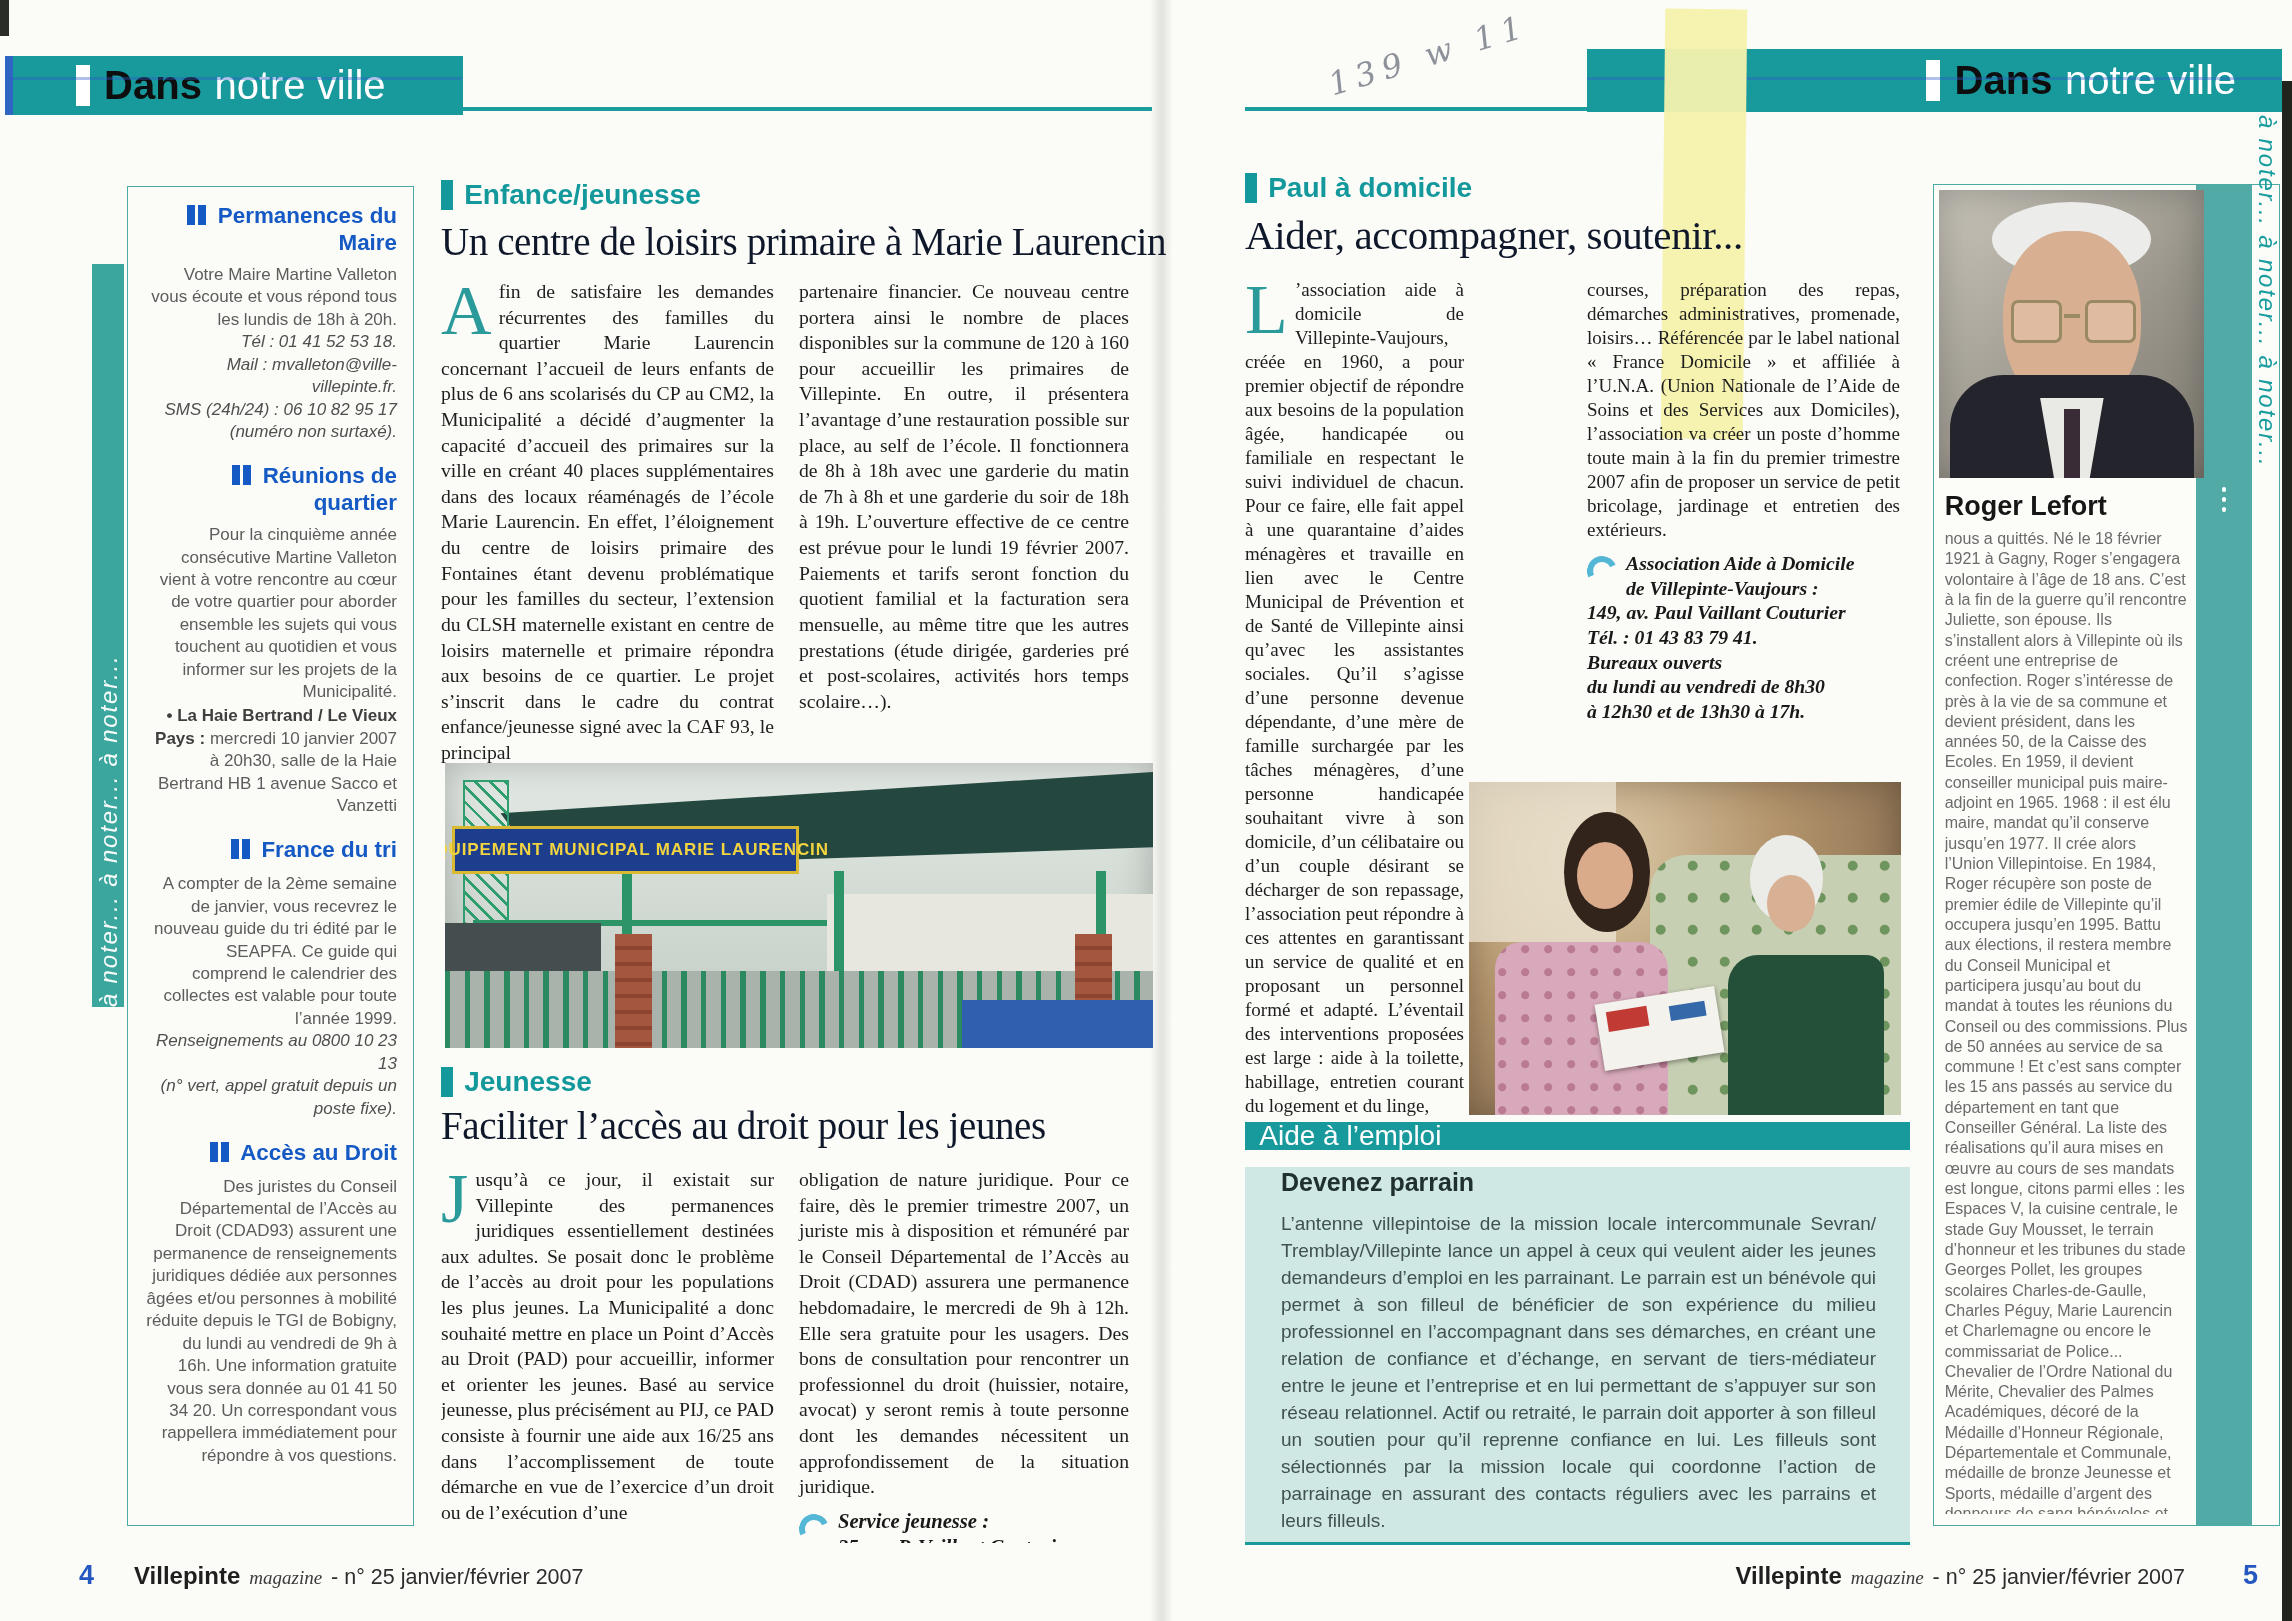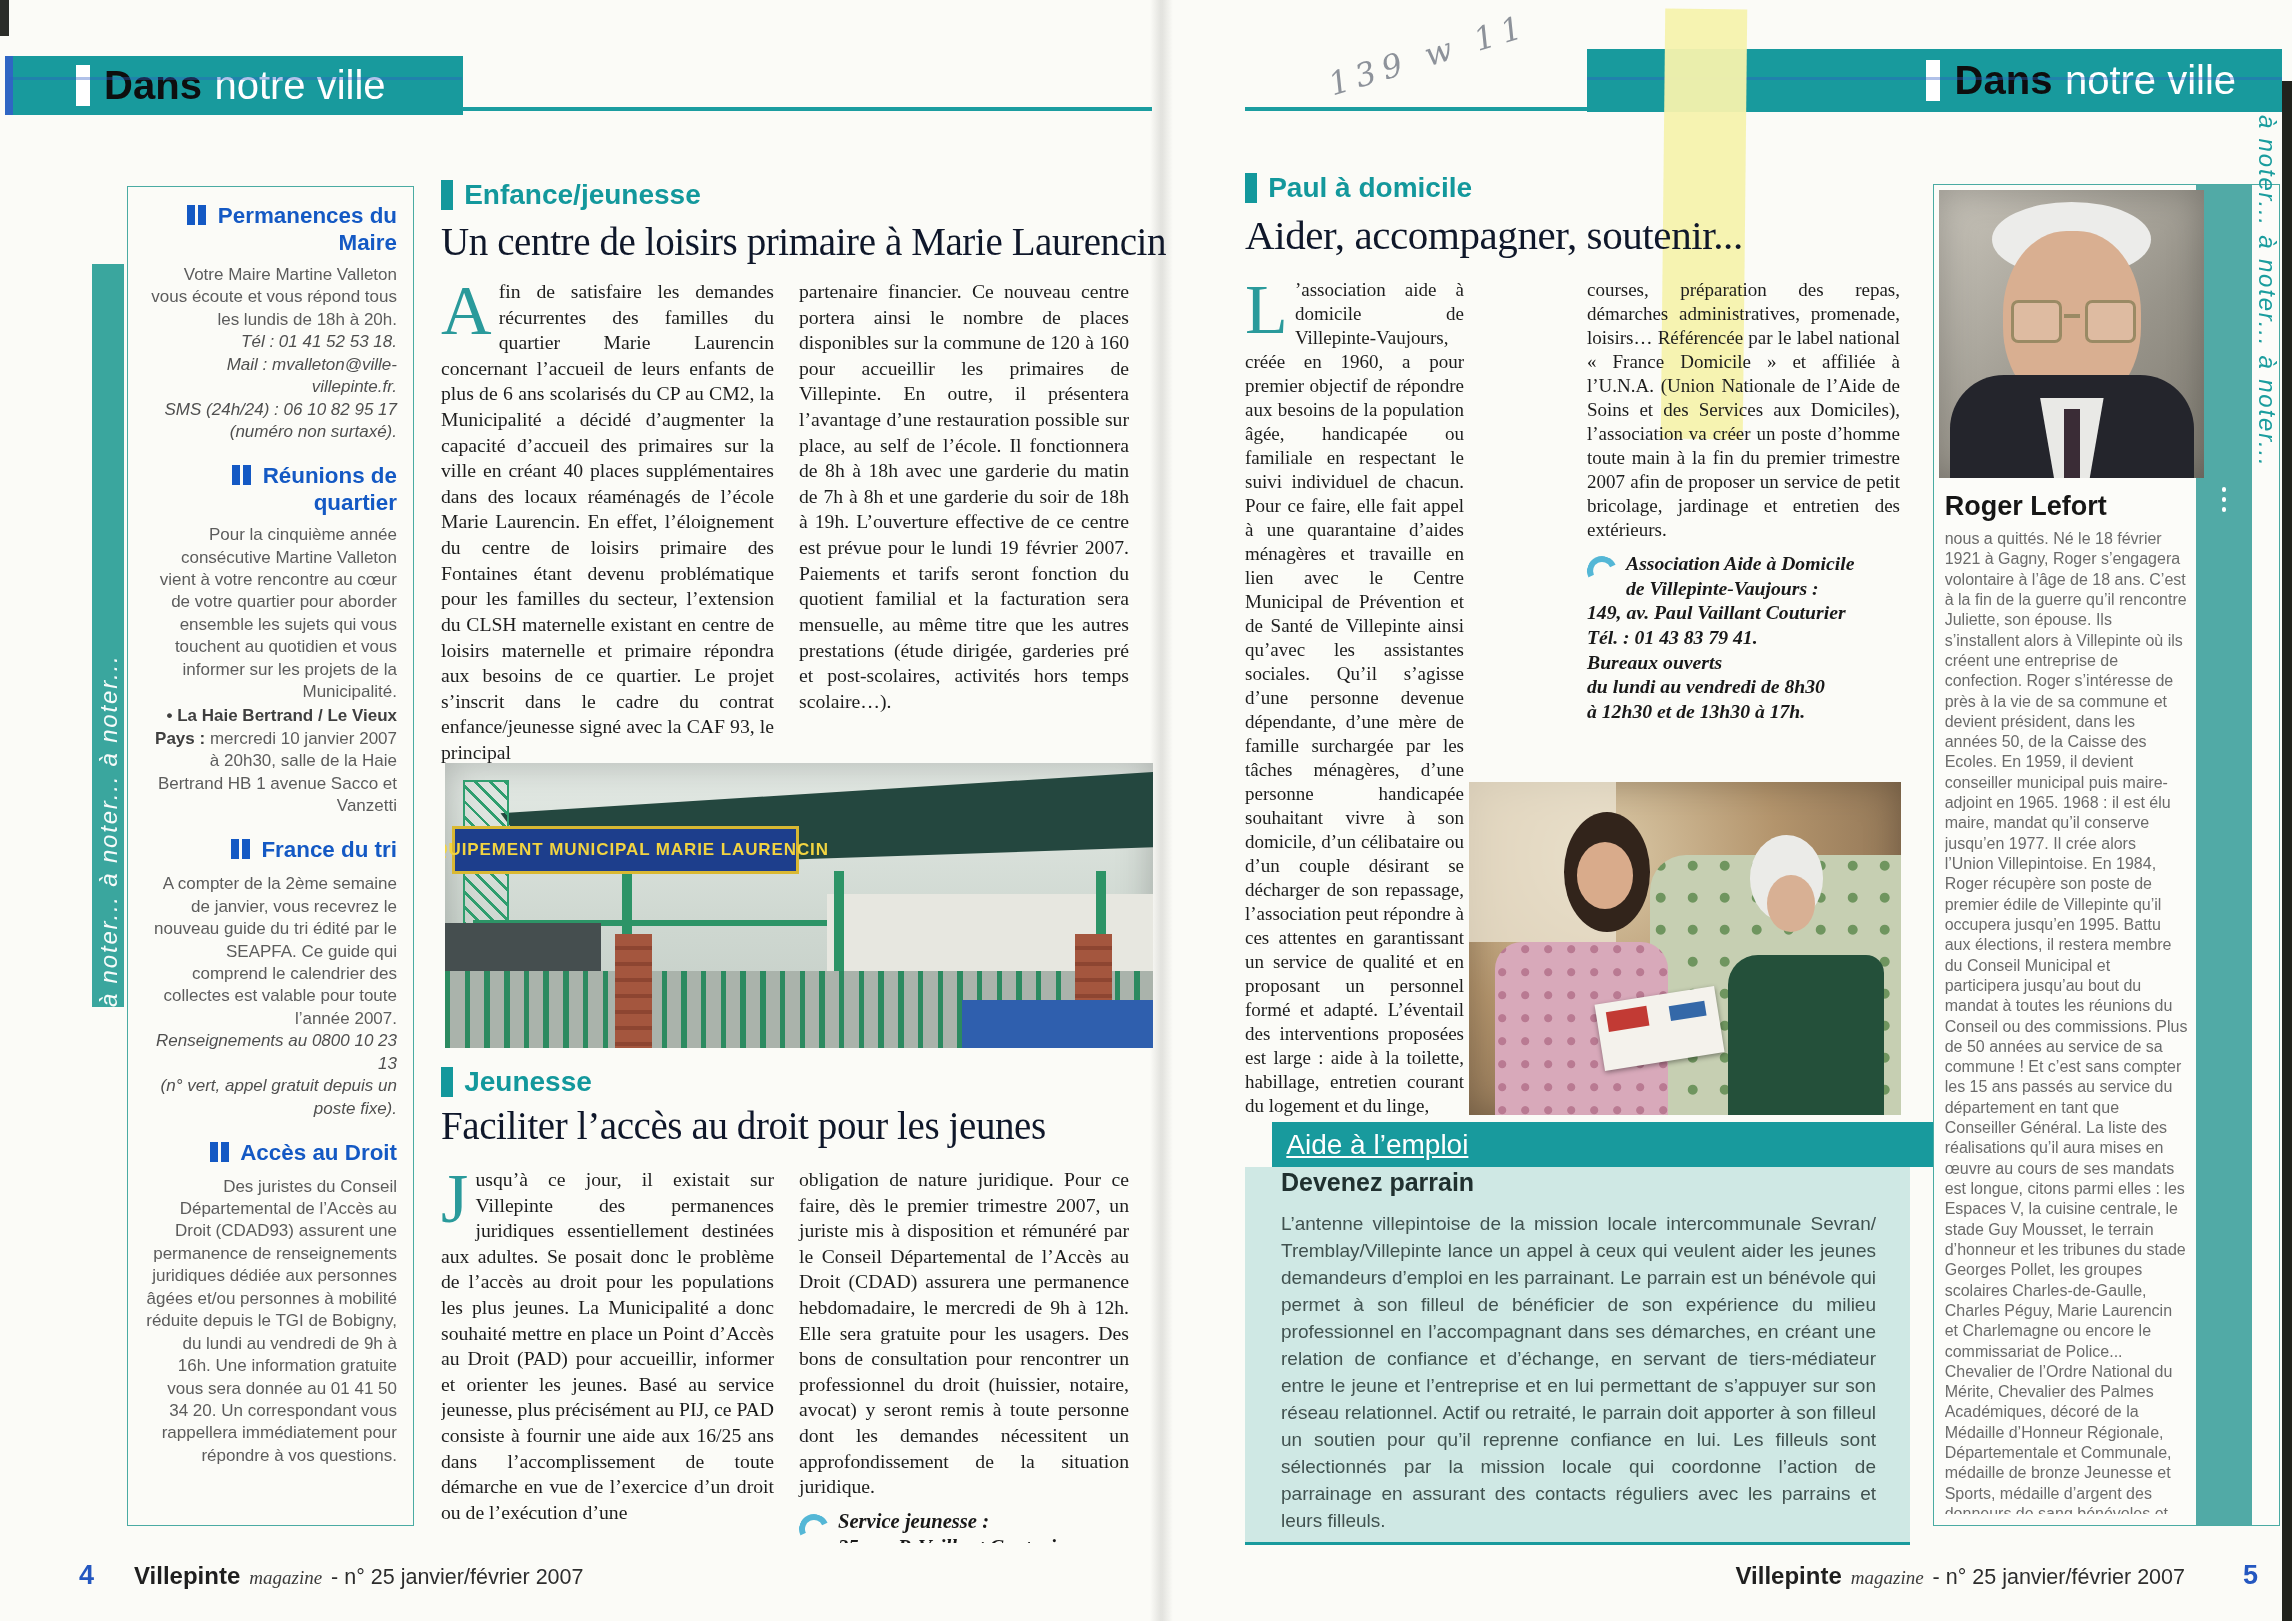--- a/index.html
+++ b/index.html
@@ -148,21 +148,21 @@
     <div class="side-sec">
       <div class="side-h"><span class="barpair"><i></i><i></i></span><span>Réunions de quartier</span></div>
       <div class="side-p">Pour la cinquième année consécutive Martine Valleton vient à votre rencontre au cœur de votre quartier pour aborder ensemble les sujets qui vous touchent au quotidien et vous informer sur les projets de la Municipalité.</div>
       <div class="side-bullet">
         <span class="lead">• La Haie Bertrand / Le Vieux Pays :</span>
         <span>mercredi 10 janvier 2007 à 20h30, salle de la Haie Bertrand HB 1 avenue Sacco et Vanzetti</span>
       </div>
     </div>
     <div class="side-sec">
       <div class="side-h"><span class="barpair"><i></i><i></i></span><span>France du tri</span></div>
-      <div class="side-p">A compter de la 2ème semaine de janvier, vous recevrez le nouveau guide du tri édité par le SEAPFA. Ce guide qui comprend le calendrier des collectes est valable pour toute l’année 2007.</div>
+      <div class="side-p">A compter de la 2ème semaine de janvier, vous recevrez le nouveau guide du tri édité par le SEAPFA. Ce guide qui comprend le calendrier des collectes est valable pour toute l’année 1999.</div>
       <div class="side-it">Renseignements au 0800 10 23 13
 (n° vert, appel gratuit depuis un
 poste fixe).</div>
     </div>
     <div class="side-sec">
       <div class="side-h"><span class="barpair"><i></i><i></i></span><span>Accès au Droit</span></div>
       <div class="side-p">Des juristes du Conseil Départemental de l’Accès au Droit (CDAD93) assurent une permanence de renseignements juridiques dédiée aux personnes âgées et/ou personnes à mobilité réduite depuis le TGI de Bobigny, du lundi au vendredi de 9h à 16h. Une information gratuite vous sera donnée au 01 41 50 34 20. Un correspondant vous rappellera immédiatement pour répondre à vos questions.</div>
     </div>
 
   </div>
@@ -270,21 +270,21 @@
     <div class="wm-body2"></div>
     <div class="wm-hair1"></div>
     <div class="wm-face1"></div>
     <div class="wm-body1"></div>
     <div class="wm-mag">
         <i></i>
         <b></b>
       </div>
   </div>
 
-  <div class="abs empl-h" style="left:1272px;top:1122px;width:665px;height:45px;text-decoration:underline;">
+  <div class="abs empl-h" style="left:1245px;top:1122px;width:665px;height:28px;">
     <span>Aide à l’emploi</span>
   </div>
   <div class="abs empl-b" style="left:1245px;top:1167px;width:665px;height:378px;">
     <div class="empl-t">Devenez parrain</div>
     <div class="empl-p">L’antenne villepintoise de la mission locale intercommunale Sevran/ Tremblay/Villepinte lance un appel à ceux qui veulent aider les jeunes demandeurs d’emploi en les parrainant. Le parrain est un bénévole qui permet à son filleul de bénéficier de son expérience du milieu professionnel en l’accompagnant dans ses démarches, en créant une relation de confiance et d’échange, en servant de tiers-médiateur entre le jeune et l’entreprise et en lui permettant de s’appuyer sur son réseau relationnel. Actif ou retraité, le parrain doit apporter à son filleul un soutien pour qu’il reprenne confiance en lui. Les filleuls sont sélectionnés par la mission locale qui coordonne l’action de parrainage en assurant des contacts réguliers avec les parrains et leurs filleuls.</div>
     <div class="empl-i">Renseignements auprès de Mme Adeline Riand
 au 01 41 52 53 69 ou 06 16 34 82 05.</div>
 
   </div>
 

